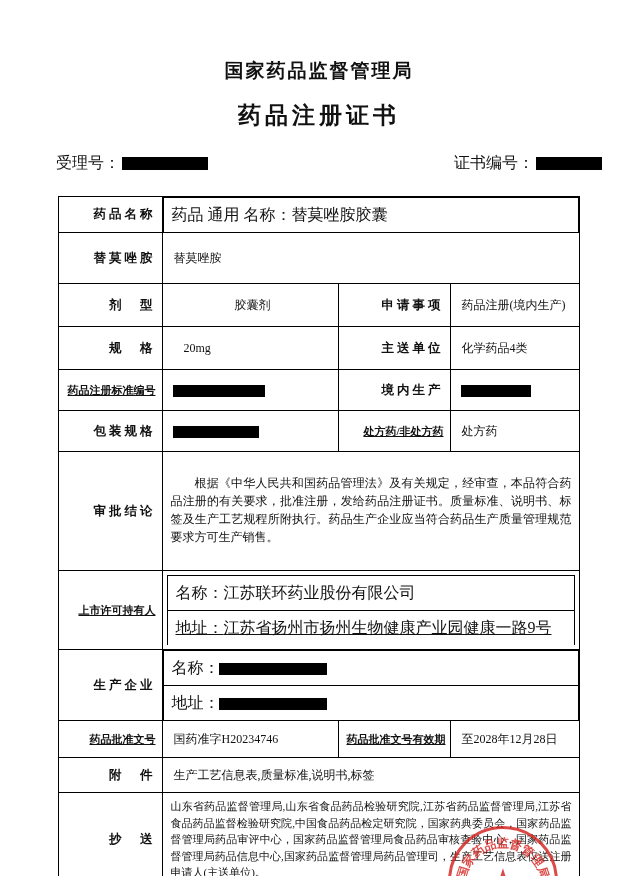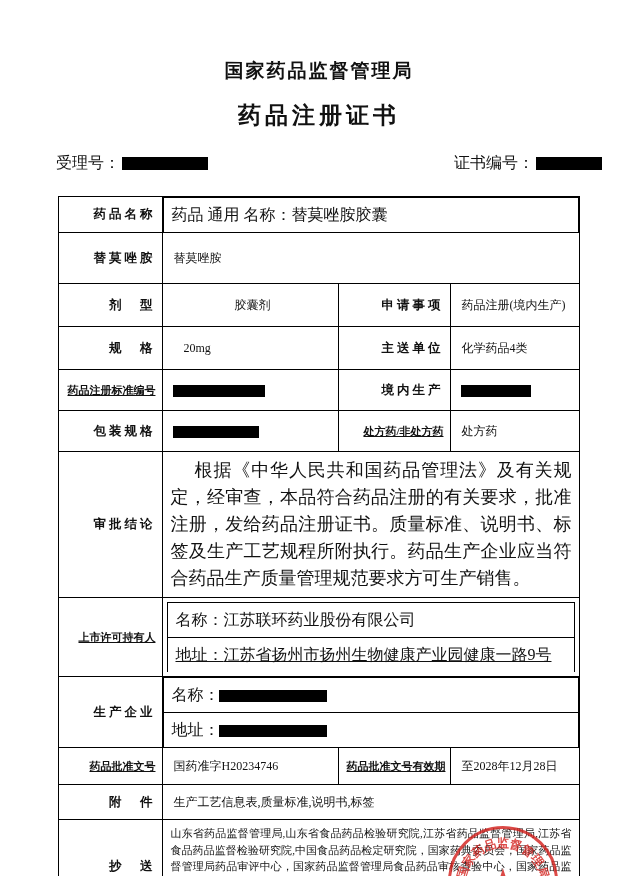--- a/index.html
+++ b/index.html
@@ -95,23 +95,24 @@
     border-bottom: 1px solid #000;
     padding: 4px 8px;
     font-size: 16px;
   }
   .inner-table tr:last-child td {
     border-bottom: none;
   }
   .conclusion {
     text-align: justify;
     line-height: 1.75;
-    font-size: 18px;
+    font-size: 12px;
     padding: 10px 10px;
     text-indent: 24px;
+    font-family: Liberation Mono, monospace;
   }
   .cc-text {
     text-align: justify;
     line-height: 1.65;
     font-size: 11px;
     padding: 5px 8px;
   }
   .stamp {
     position: absolute;
     left: 448px;

